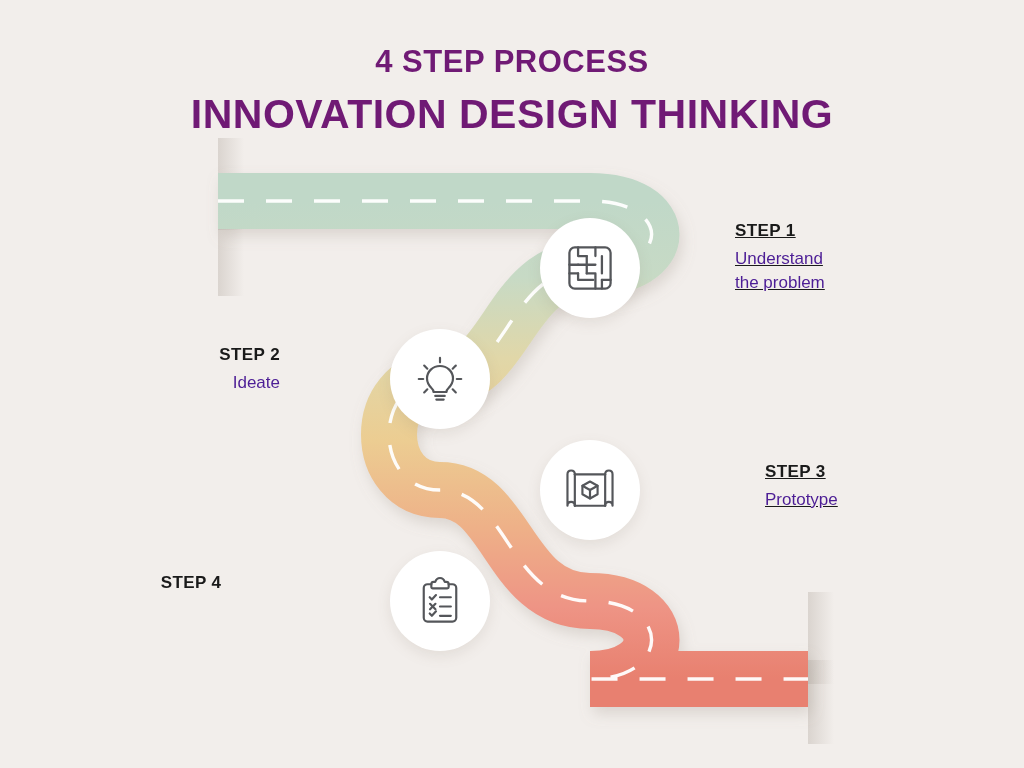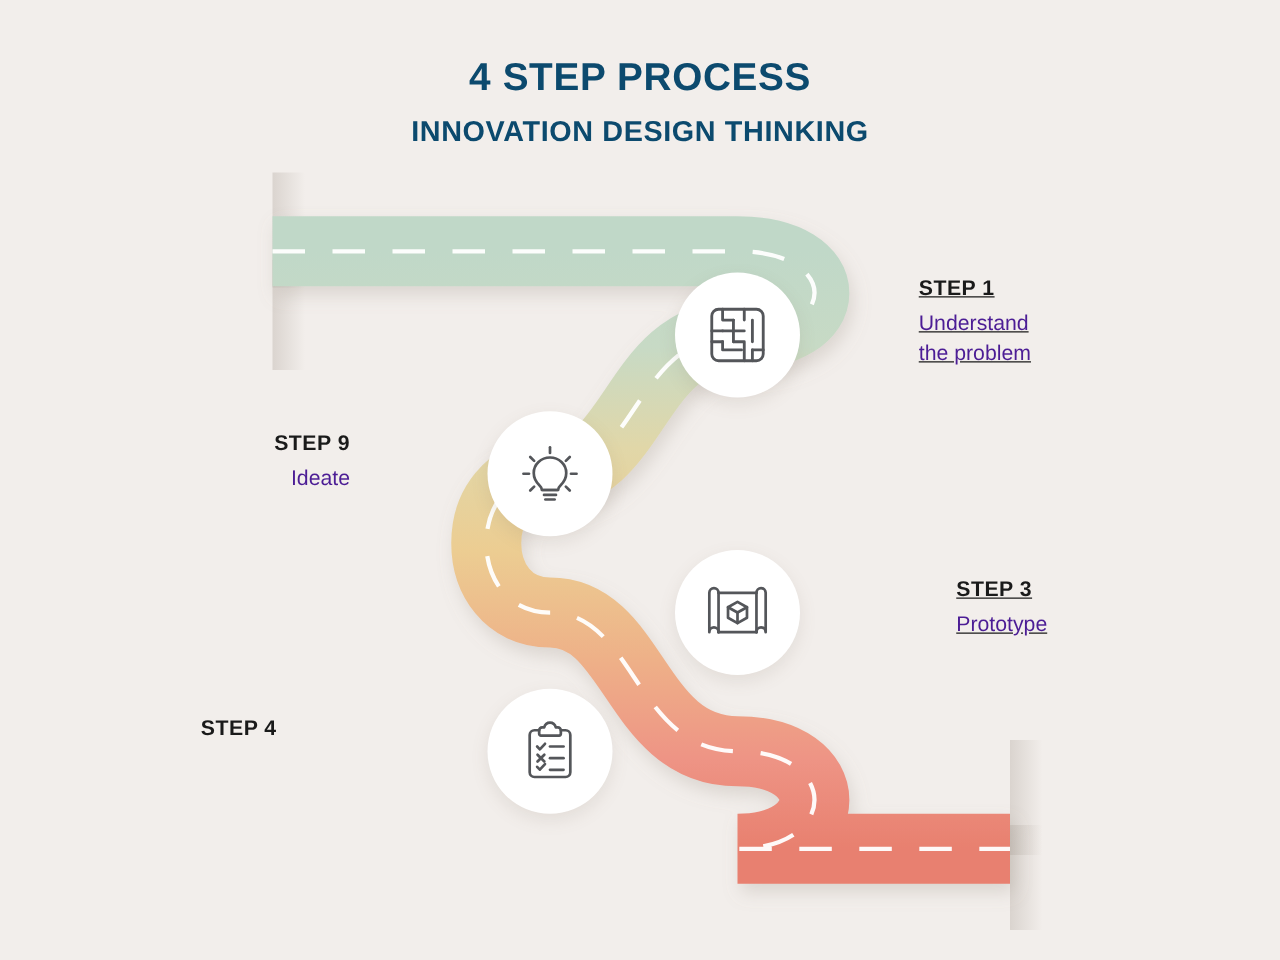--- a/index.html
+++ b/index.html
@@ -24,27 +24,27 @@
   .title-block {
     position: absolute;
     top: 46px;
     left: 0;
     width: 1024px;
     text-align: center;
     pointer-events: none;
   }
   .title-line {
     display: block;
-    color: #0c4a6e;
+    color: #701a75;
     font-weight: 700;
     letter-spacing: 0.5px;
     line-height: 1.0;
   }
   .title-line-1 { font-size: 31px; margin-bottom: 17px; }
-  .title-line-2 { font-size: 23px; }
+  .title-line-2 { font-size: 41px; }
 
   
   #road-svg {
     position: absolute;
     top: 0;
     left: 0;
     width: 1024px;
     height: 768px;
   }
 
@@ -205,21 +205,21 @@
       <path d="M24 37.7 h10"></path>
     </svg>
   </div>
 
   <div class="step-label align-left" style="left:735px; top:221px; width:210px;">
     <span class="step-title">STEP 1</span>
     <span class="step-desc">Understand<br>the problem</span>
   </div>
 
   <div class="step-label align-right" style="left:100px; top:345px; width:180px;">
-    <span class="step-title">STEP 9</span>
+    <span class="step-title">STEP 2</span>
     <span class="step-desc">Ideate</span>
   </div>
 
   <div class="step-label align-left" style="left:765px; top:462px; width:210px;">
     <span class="step-title">STEP 3</span>
     <span class="step-desc">Prototype</span>
   </div>
 
   <div class="step-label align-right" style="left:100px; top:573px; width:182px;text-align:center;">
     <span class="step-title">STEP 4</span>

